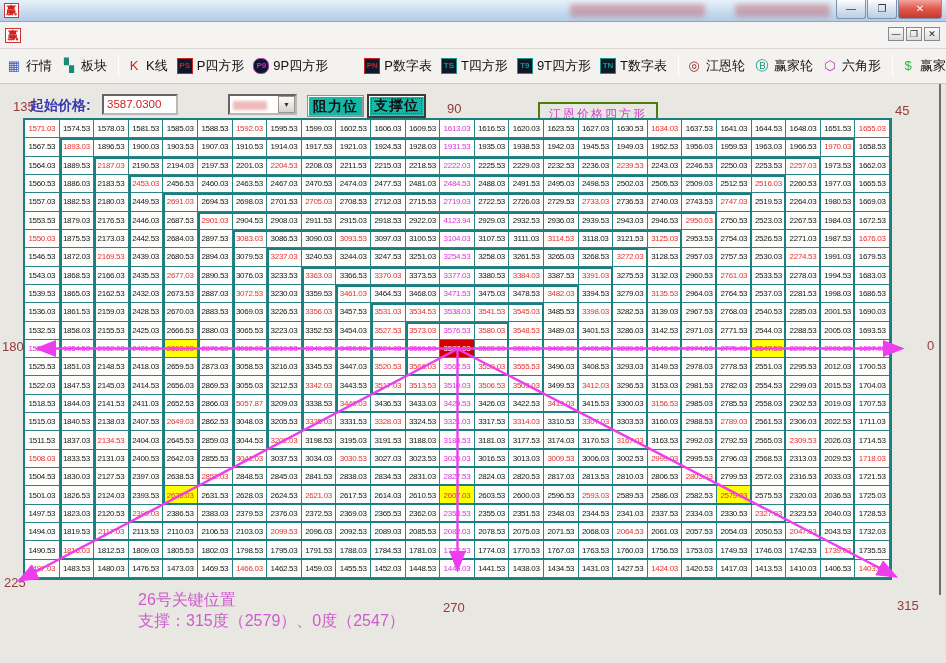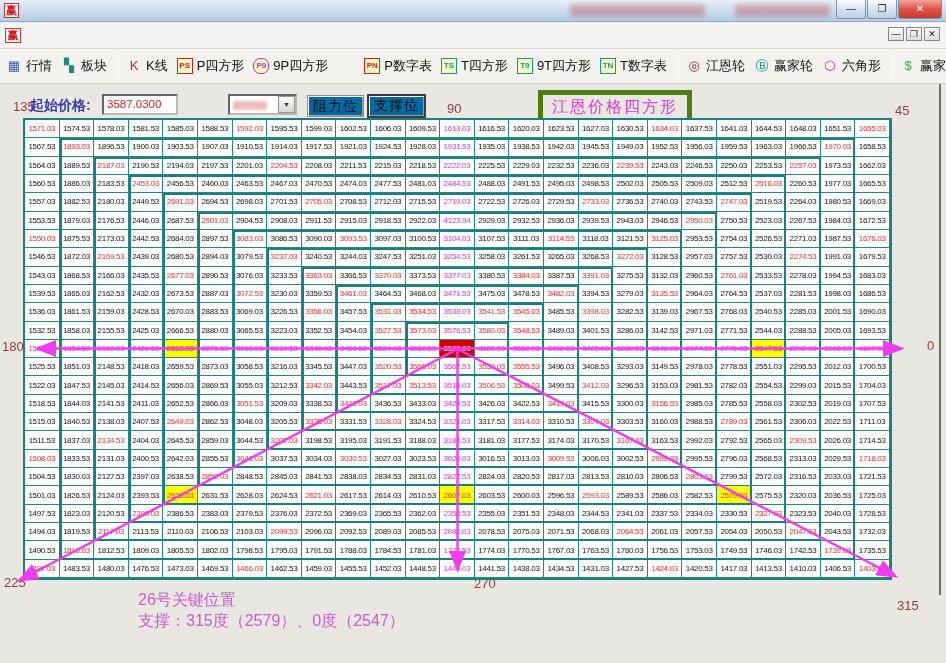--- a/index.html
+++ b/index.html
@@ -30,41 +30,41 @@
   .mdibtns { position:absolute; right:6px; top:5px; display:flex; }
   .mdibtn { width:16px; height:14px; border:1px solid #888; background:linear-gradient(#fcfcfc,#dcdcdc);
     font-size:9px; line-height:12px; text-align:center; color:#222; margin-left:2px; }
 
   
   .toolbar { position:absolute; left:0; top:49px; width:946px; height:35px; background:#f4f2ef;
     border-bottom:1px solid #cfccc6; display:flex; align-items:center; padding-left:6px; }
   .tb-item { display:flex; align-items:center; margin-right:9px; white-space:nowrap; }
   .tb-label { font-size:13px; color:#111; margin-left:4px; }
   .tb-icon { display:inline-block; min-width:16px; height:16px; font-size:13px; line-height:15px; text-align:center; }
-  .tb-icon.boxed { font-size:8px; font-weight:bold; width:16px; border:1px solid; line-height:14px; background:#fef9c3; }
+  .tb-icon.boxed { font-size:8px; font-weight:bold; width:16px; border:1px solid; line-height:14px; background:#0f172a; }
   .tb-sep { width:1px; height:22px; background:#cbc8c2; border-right:1px solid #fff; margin:0 7px 0 2px; }
 
   
   .ctl-label-blue { position:absolute; font-size:14px; font-weight:bold; color:#3939b0; }
   .angle-label { position:absolute; font-size:13px; color:#943b3b; }
   .price-input { position:absolute; left:102px; top:94px; width:76px; height:21px; background:#fff;
     border:2px inset #b8b8b8; color:#cc2222; font-size:11.5px; line-height:17px; padding-left:3px; }
   .step-combo { position:absolute; left:228px; top:94px; width:69px; height:21px; background:#fff;
     border:2px inset #b8b8b8; }
   .combo-smudge { position:absolute; left:3px; top:5px; width:34px; height:9px; background:rgba(205,60,60,.35); filter:blur(1.5px); }
   .combo-arrow { position:absolute; right:0; top:0; width:17px; height:17px; background:linear-gradient(#fafafa,#d8d5d0);
     border:1px solid #9a978f; font-size:7px; text-align:center; line-height:16px; color:#333; }
-  .btn { position:absolute; top:95px; height:22px; background:#0369a1; border:1px solid #8f8f8f;
+  .btn { position:absolute; top:95px; height:22px; background:#14b8a6; border:1px solid #8f8f8f;
     box-shadow:inset 1px 1px 0 #fff, inset -1px -1px 0 #9a9a9a; font-size:14px; color:#111;
-    text-align:center; line-height:20px; letter-spacing:1px; }
+    text-align:center; line-height:20px; letter-spacing:1px;font-weight:bold; }
   .btn.resist { left:307px; width:57px; }
   .btn.support { left:367px; width:59px; top:94px; height:24px; border:2px solid #3c3c3c;
     outline:1px dotted #555; outline-offset:-5px; line-height:19px; }
-  .board-title { position:absolute; left:538px; top:90px; border:5px solid #4d7c0f; color:#d43bd4;
-    font-size:16px; padding:2px 9px 3px 9px; letter-spacing:2px; background:rgba(255,255,255,.0); }
+  .board-title { position:absolute; left:538px; top:102px; border:2px solid #4d7c0f; color:#d43bd4;
+    font-size:12px; padding:2px 9px 3px 9px; letter-spacing:2px; background:rgba(255,255,255,.0); }
 
   
   .gridwrap { position:absolute; left:23px; top:118px; width:869px; height:462px;
     border:2px solid #1b7f82; background:#fdfdfc; }
   .pricegrid { position:absolute; inset:0; display:grid; grid-template-columns:repeat(25,1fr); grid-template-rows:repeat(25,1fr); }
   .cell { border-right:1px solid #2a8486; border-bottom:1px solid #2a8486; font-size:8px;
     color:#161616; text-align:center; overflow:hidden; display:flex; align-items:center; justify-content:center;
     letter-spacing:-0.3px; }
   .cell.red { color:#e13434; }
   .cell.mag { color:#d935d9; }
@@ -178,21 +178,21 @@
   <span class="btn resist">阻力位</span>
   <span class="btn support">支撑位</span>
   <span class="angle-label" style="left:447px;top:101px;">90</span>
   <span class="board-title">江恩价格四方形</span>
   <span class="angle-label" style="left:895px;top:103px;">45</span>
 </div>
 
 <span class="angle-label" style="left:2px;top:339px;">180</span>
 <span class="angle-label" style="left:927px;top:338px;">0</span>
 <span class="angle-label" style="left:4px;top:575px;">225</span>
-<span class="angle-label" style="left:443px;top:576px;margin-left:31px;">270</span>
+<span class="angle-label" style="left:443px;top:600px;">270</span>
 <span class="angle-label" style="left:897px;top:598px;">315</span>
 
 <div class="wm-seal">赢</div>
 <div class="wm-url">www.yingjiacaifu.com</div>
 <div class="wm-qq">QQ.100800360</div>
 
 <div class="gridwrap">
   <div class="pricegrid" id="price-grid">
       <div class="cell red">1571.03</div>
       <div class="cell">1574.53</div>
@@ -568,21 +568,21 @@
       <div class="cell">2554.53</div>
       <div class="cell">2299.03</div>
       <div class="cell">2015.53</div>
       <div class="cell">1704.03</div>
       <div class="cell">1518.53</div>
       <div class="cell">1844.03</div>
       <div class="cell">2141.53</div>
       <div class="cell">2411.03</div>
       <div class="cell">2652.53</div>
       <div class="cell">2866.03</div>
-      <div class="cell red">3051.53</div>
+      <div class="cell red">5057.87</div>
       <div class="cell">3209.03</div>
       <div class="cell">3338.53</div>
       <div class="cell red">3440.03</div>
       <div class="cell">3436.53</div>
       <div class="cell">3433.03</div>
       <div class="cell mag">3429.53</div>
       <div class="cell">3426.03</div>
       <div class="cell">3422.53</div>
       <div class="cell red">3419.03</div>
       <div class="cell">3415.53</div>

